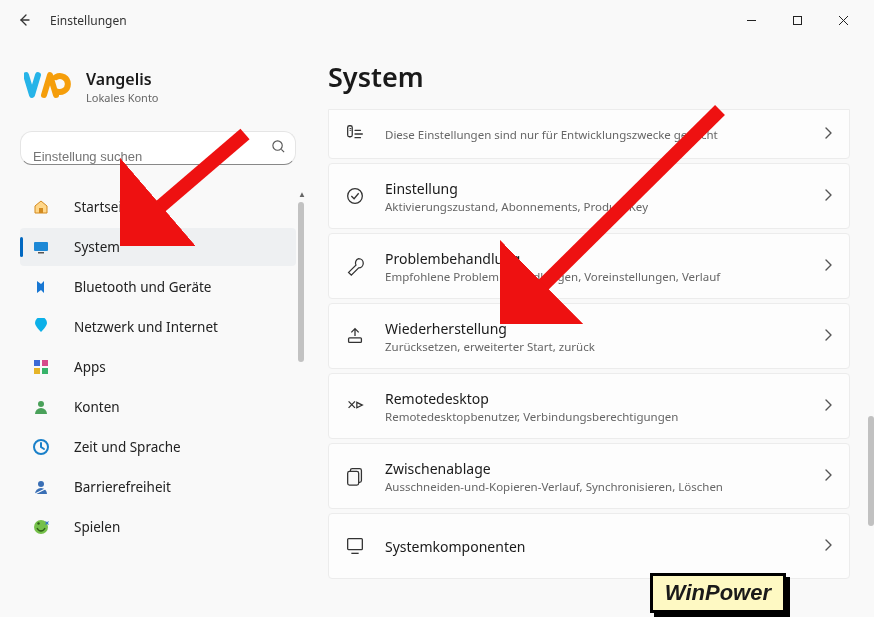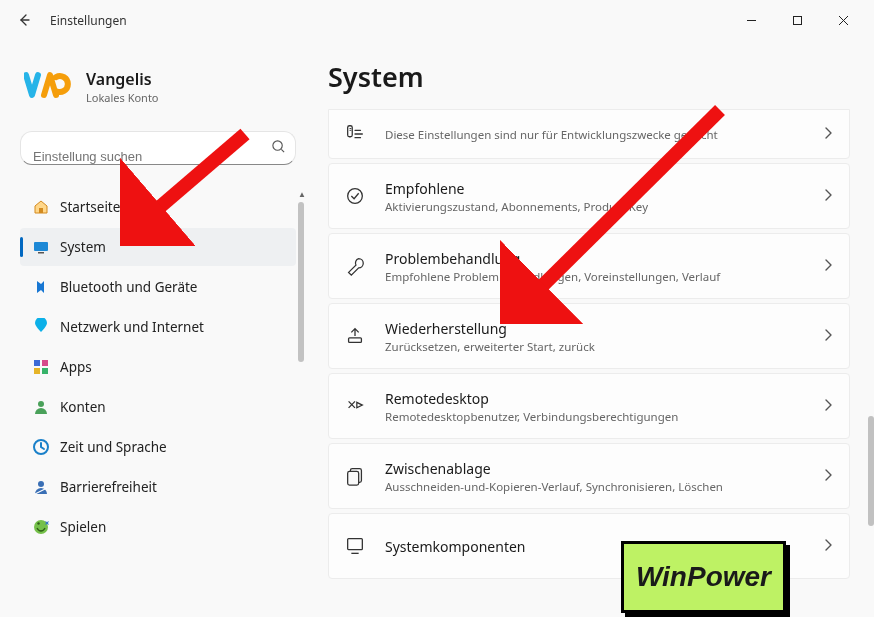--- a/index.html
+++ b/index.html
@@ -57,21 +57,21 @@
     color: #333;
     outline: none;
   }
   .search .icon {
     position: absolute; right: 10px; top: 50%;
     transform: translateY(-50%);
   }
   .navwrap { position: relative; height: 400px; }
   .nav { list-style: none; margin: 0; padding: 0; }
   .nav li {
-    display: flex; align-items: center; gap: 10px;
+    display: flex; align-items: center; gap: 24px;
     height: 38px;
     padding: 0 10px 0 12px;
     border-radius: 4px;
     cursor: pointer;
     font-size: 13.5px;
     color: #222;
     position: relative;
     margin-bottom: 2px;
   }
   .nav li.active {
@@ -129,26 +129,26 @@
   }
   .arrow-red {
     position:absolute;
     pointer-events:none;
     z-index: 50;
   }
   .winpower {
     position:absolute;
     right: 88px;
     bottom: 4px;
-    background: #bef264;
+    background: #fef9c3;
     border: 3px solid #000;
-    padding: 17px 12px;
+    padding: 4px 12px;
     font-weight: 800;
     font-style: italic;
-    font-size: 28px;
+    font-size: 22px;
     font-family: Arial, sans-serif;
     box-shadow: 4px 4px 0 #000;
     z-index: 60;
   }
 </style>
 </head>
 <body>
 
 <div class="titlebar">
   <div class="back">
@@ -316,21 +316,21 @@
             </svg></div>
         </div>
         <div class="listitem">
           <div class="pic">
             <svg viewBox="0 0 24 24" width="22" height="22">
               <circle cx="12" cy="12" r="8" fill="none" stroke="#333" stroke-width="1.4"></circle>
               <path d="M8 12l3 3 5-6" stroke="#333" stroke-width="1.4" fill="none"></path>
             </svg>
           </div>
           <div class="texts">
-            <div class="t">Empfohlene</div>
+            <div class="t">Einstellung</div>
             <div class="d">Aktivierungszustand, Abonnements, Product Key</div>
           </div>
           <div class="chev"><svg width="10" height="14" viewBox="0 0 10 14">
               <path d="M3 2l5 5-5 5" stroke="#555" stroke-width="1.4" fill="none" stroke-linecap="round" stroke-linejoin="round"></path>
             </svg></div>
         </div>
         <div class="listitem">
           <div class="pic">
             <svg viewBox="0 0 24 24" width="22" height="22">
               <path d="M16 4a5 5 0 0 1 0 10l-8 8-3-3 8-8a5 5 0 0 1 3-7z" fill="none" stroke="#333" stroke-width="1.4"></path>

